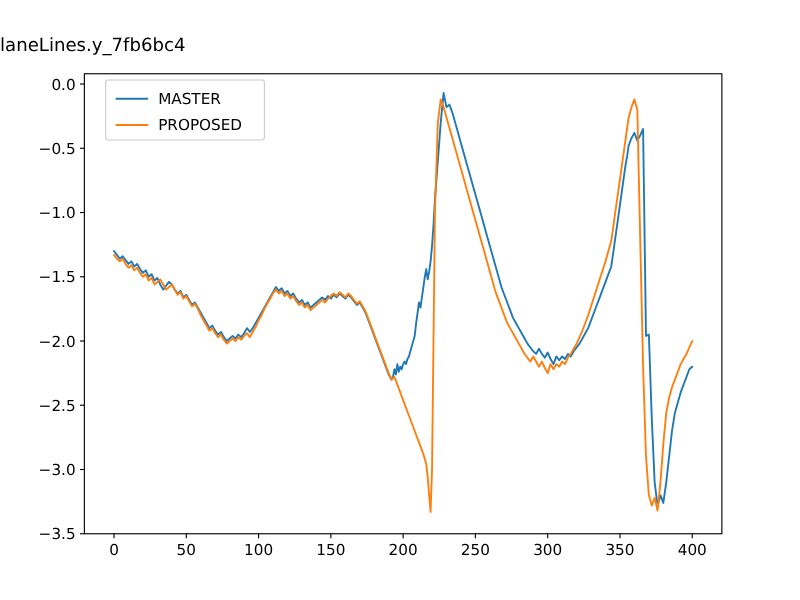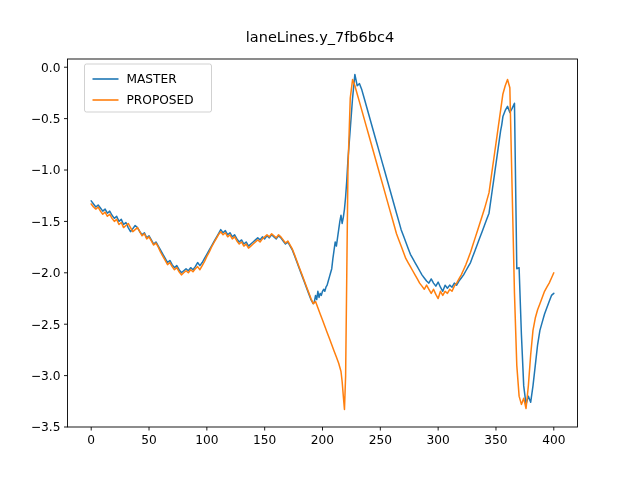--- a/index.html
+++ b/index.html
@@ -17,21 +17,21 @@
     position: relative;
     width: 640px;
     height: 480px;
     background: #ffffff;
   }
   #chart-title {
     position: absolute;
     left: 0;
     top: 29px;
     width: 640px;
-    text-align: center;
+    text-align: left;
     font-size: 14.5px;
     color: #000000;
     letter-spacing: 0px;
   }
   #plot-svg {
     position: absolute;
     left: 0;
     top: 0;
   }
   .tick-label {

